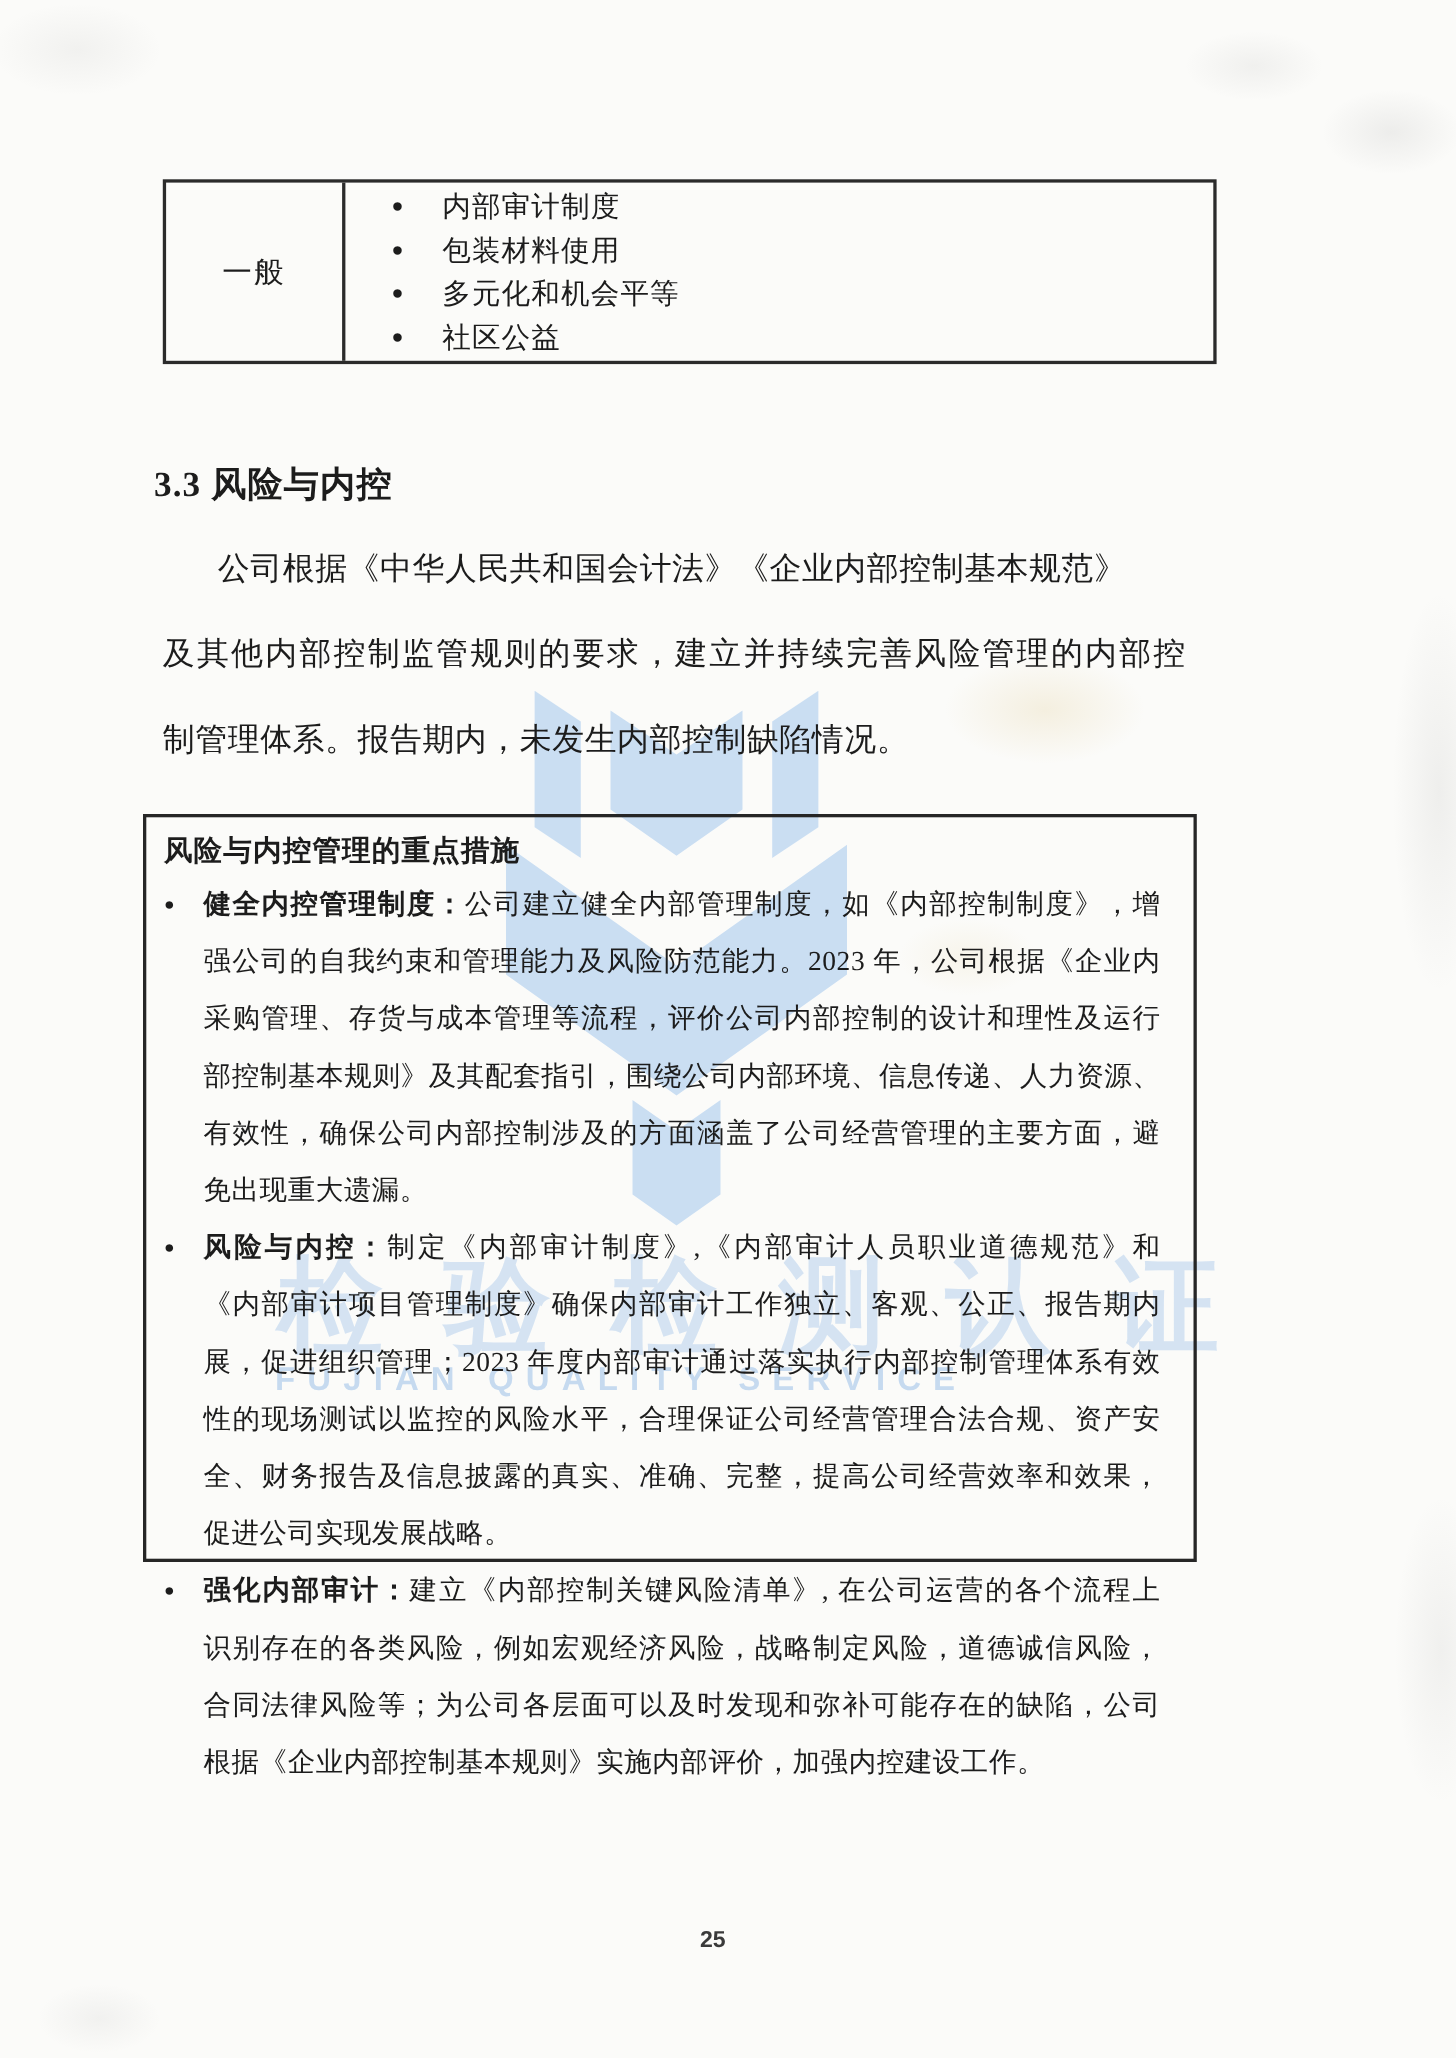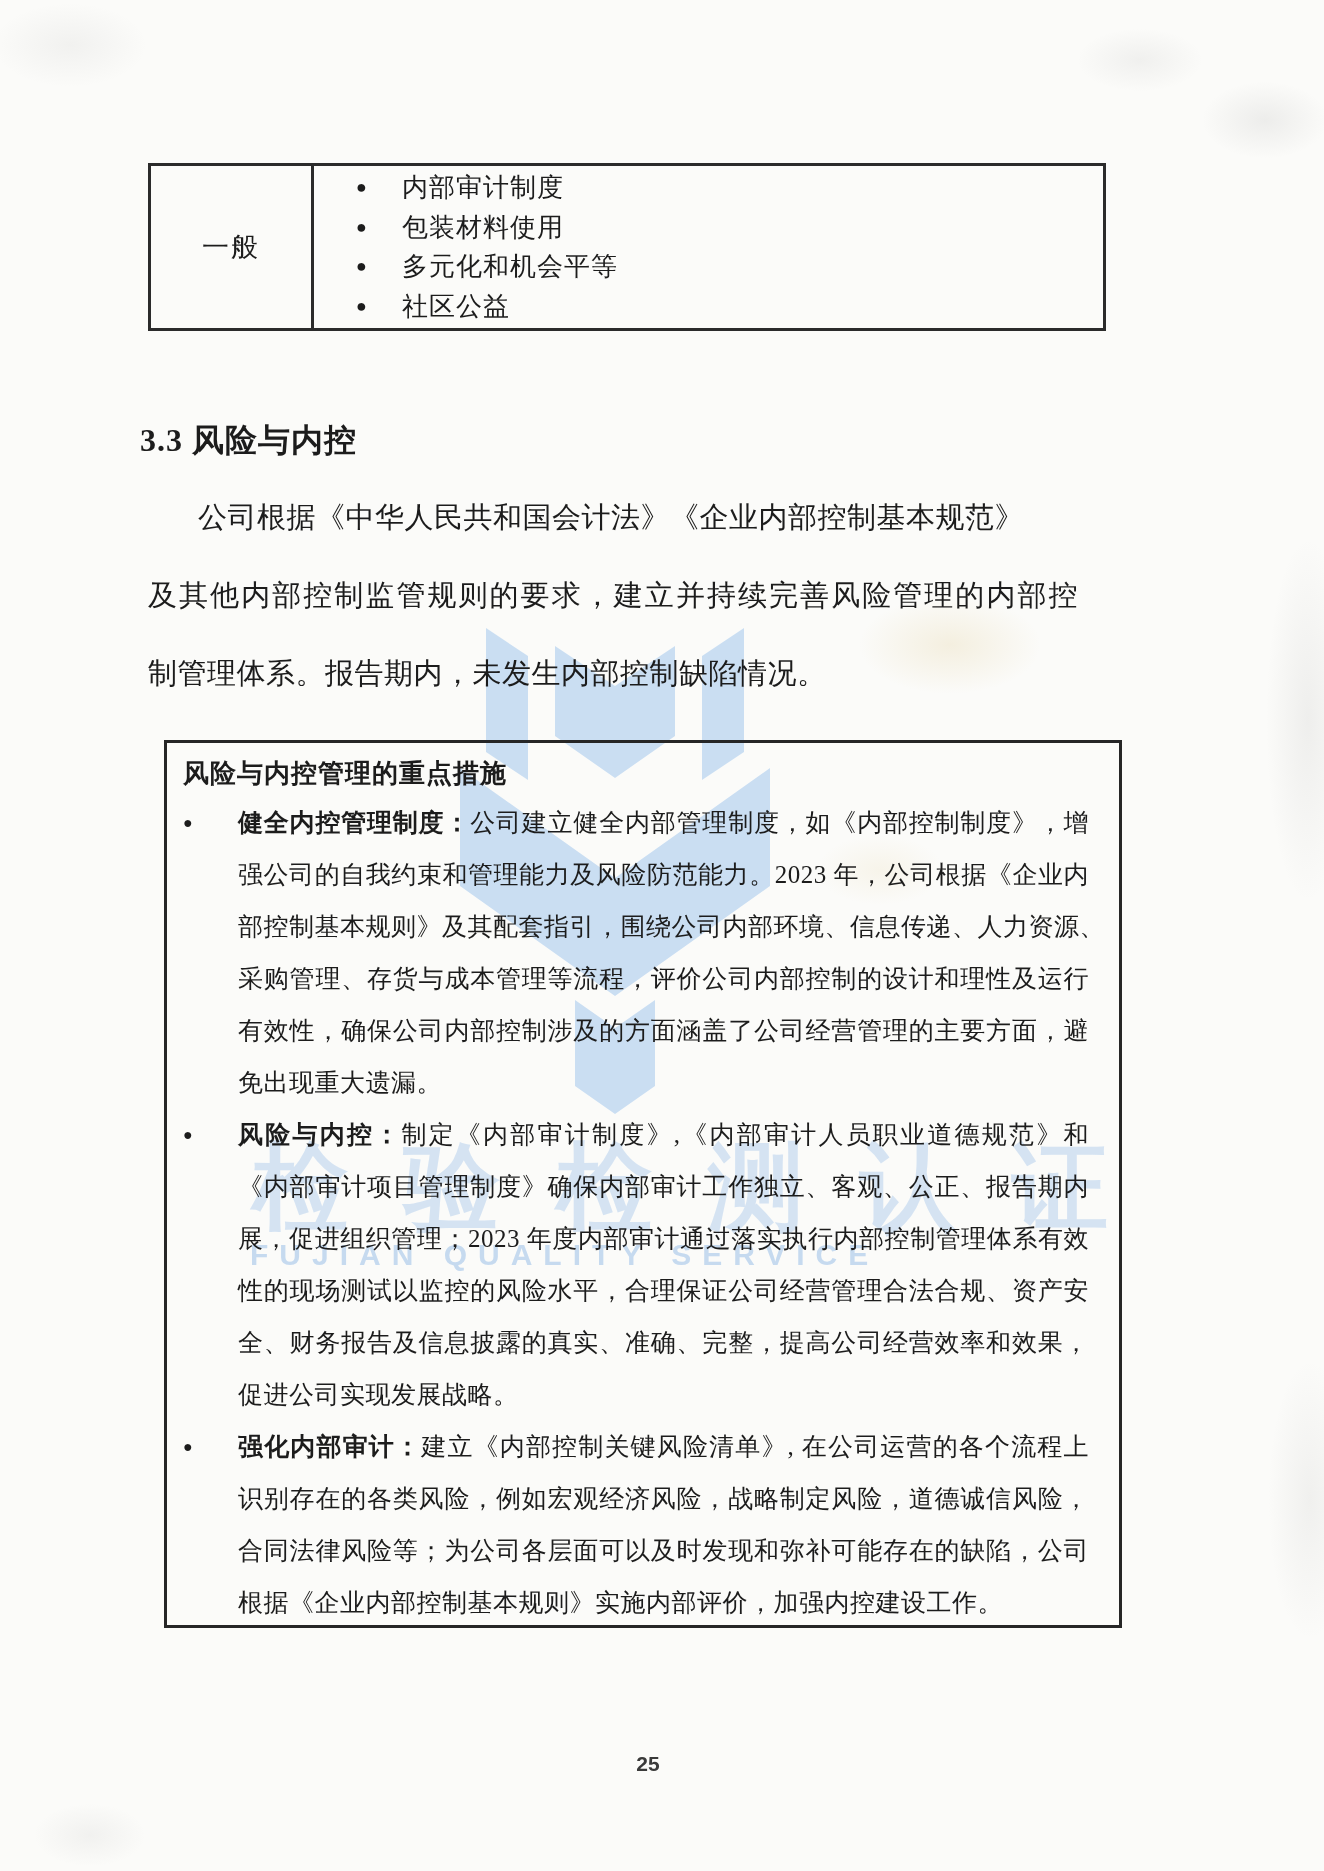--- a/index.html
+++ b/index.html
@@ -55,28 +55,28 @@
     position:absolute;left:140px;top:418px;z-index:2;
     font-size:32px;font-weight:700;letter-spacing:1px;line-height:44px;
   }
   .para{position:absolute;left:148px;top:478px;width:930px;z-index:2;
     font-size:29px;line-height:78px;letter-spacing:.5px;}
   .pline{white-space:nowrap;text-align:justify;text-align-last:justify;text-justify:inter-character;}
   .pline.first{text-indent:50px;text-align-last:left;}
   .pline.last{text-align-last:left;}
   
   .mbox{
-    position:absolute;left:164px;top:740px;width:958px;height:888px;z-index:2;
+    position:absolute;left:130px;top:740px;width:958px;height:680px;z-index:2;
     border:3px solid #262626;box-sizing:border-box;background:transparent;
     padding:8px 30px 0 16px;
   }
   .box-title{font-size:26px;font-weight:700;line-height:46px;letter-spacing:1px;}
   .bullet{display:flex;}
   .bullet .marker{width:36px;font-size:16px;line-height:52px;flex:0 0 36px;}
-  .bullet .btext{flex:1;min-width:0;font-size:25px;line-height:52px;letter-spacing:.5px;margin-left:19px;}
+  .bullet .btext{flex:1;min-width:0;font-size:25px;line-height:52px;letter-spacing:.5px;}
   .bline{white-space:nowrap;text-align:justify;text-align-last:justify;text-justify:inter-character;}
   .bline.last{text-align-last:left;}
   .lead{font-weight:700;}
   
   .pageno{
     position:absolute;left:618px;top:1752px;width:60px;z-index:2;text-align:center;
     font-family:"Liberation Sans", sans-serif;font-size:21px;font-weight:700;color:#3a3a3a;
   }
 </style>
 </head>
@@ -129,22 +129,22 @@
     </div>
 
   <div class="mbox">
     <div class="box-title">风险与内控管理的重点措施</div>
     <div id="bulletsHost">
         <div class="bullet">
           <span class="marker">●</span>
           <div class="btext">
             <div class="bline"><span class="lead">健全内控管理制度：</span>公司建立健全内部管理制度，如《内部控制制度》，增</div>
             <div class="bline">强公司的自我约束和管理能力及风险防范能力。2023 年，公司根据《企业内</div>
+            <div class="bline">采购管理、存货与成本管理等流程，评价公司内部控制的设计和理性及运行</div>
             <div class="bline">部控制基本规则》及其配套指引，围绕公司内部环境、信息传递、人力资源、</div>
-            <div class="bline">采购管理、存货与成本管理等流程，评价公司内部控制的设计和理性及运行</div>
             <div class="bline">有效性，确保公司内部控制涉及的方面涵盖了公司经营管理的主要方面，避</div>
             <div class="bline last">免出现重大遗漏。</div>
           </div>
         </div>
         <div class="bullet">
           <span class="marker">●</span>
           <div class="btext">
             <div class="bline"><span class="lead">风险与内控：</span>制定《内部审计制度》,《内部审计人员职业道德规范》和</div>
             <div class="bline">《内部审计项目管理制度》确保内部审计工作独立、客观、公正、报告期内</div>
             <div class="bline">展，促进组织管理；2023 年度内部审计通过落实执行内部控制管理体系有效</div>

